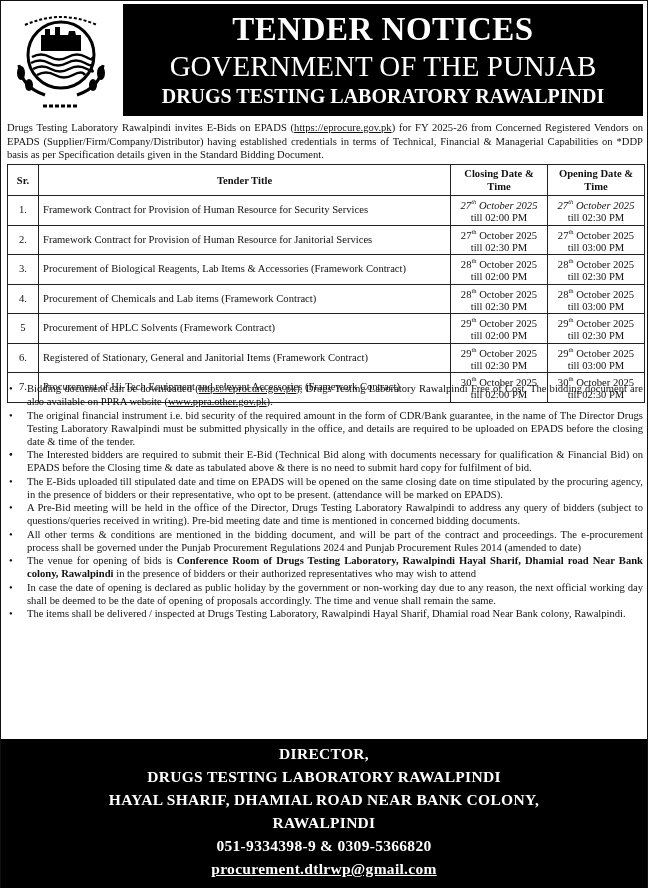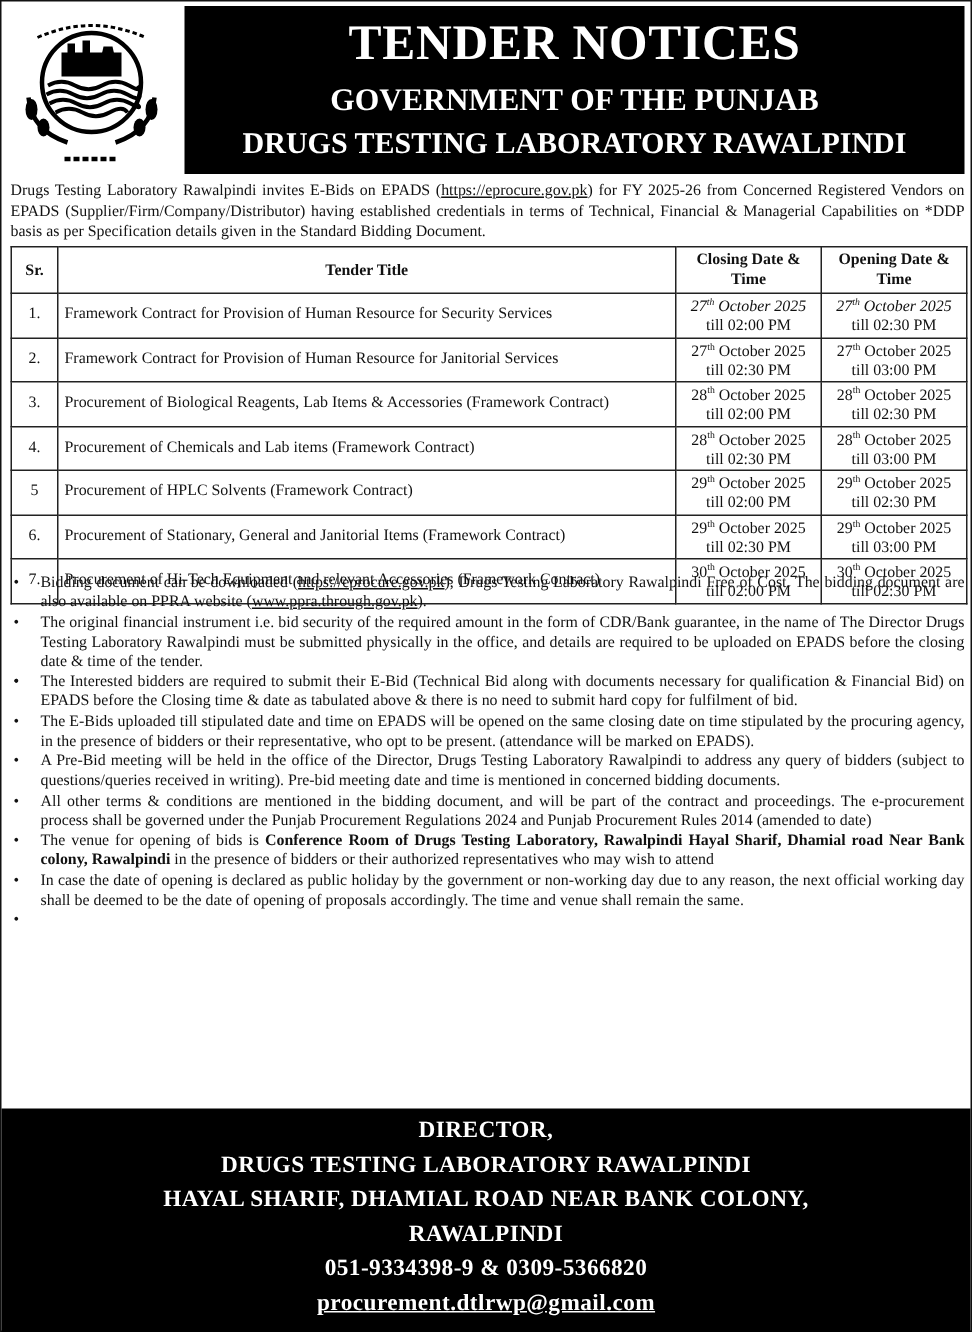--- a/index.html
+++ b/index.html
@@ -5,21 +5,21 @@
     html, body { margin: 0; padding: 0; background: #fff; }
     body { width: 648px; height: 888px; overflow: hidden; font-family: "Liberation Serif", serif; color: #111; position: relative; }
     .page { position: absolute; left: 0; top: 0; width: 646px; height: 886px; border: 1px solid #111; background: #fff; }
 
     
     .header { position: absolute; left: 0; top: 0; width: 646px; height: 118px; }
     .logo-box { position: absolute; left: 4px; top: 4px; width: 112px; height: 110px; background: #fff; }
     .logo-box svg { width: 112px; height: 110px; }
     .title-box { position: absolute; left: 122px; top: 3px; width: 520px; height: 112px; background: #000; color: #fff; text-align: center; }
     .title-main { font-family: "Liberation Serif", serif; font-weight: bold; font-size: 33px; letter-spacing: 0.5px; margin-top: 6px; line-height: 38px; }
-    .title-sub1 { font-family: "Liberation Serif", serif; font-weight: bold; font-size: 21px; line-height: 28px; margin-top: 4px; }
+    .title-sub1 { font-family: "Liberation Serif", serif; font-weight: normal; font-size: 29px; line-height: 28px; margin-top: 4px; }
     .title-sub2 { font-family: "Liberation Serif", serif; font-weight: bold; font-size: 20px; line-height: 28px; margin-top: 2px; }
 
     
     .intro { position: absolute; left: 6px; top: 120px; width: 636px; font-size: 10.6px; line-height: 13.5px; text-align: justify; }
     .intro u { text-decoration: underline; }
 
     
     .tender-table { position: absolute; left: 6px; top: 163px; width: 638px; border-collapse: collapse; font-size: 10.6px; }
     .tender-table th, .tender-table td { border: 1px solid #222; padding: 0 4px; vertical-align: middle; }
     .tender-table th { font-weight: bold; text-align: center; height: 30px; line-height: 13px; background: #fff; }
@@ -144,21 +144,21 @@
             <div class="date-line"><span>29</span><sup>th</sup> <span>October 2025</span></div>
             <div>till 02:00 PM</div>
           </td>
           <td class="col-open">
             <div class="date-line"><span>29</span><sup>th</sup> <span>October 2025</span></div>
             <div>till 02:30 PM</div>
           </td>
         </tr>
         <tr>
           <td class="col-sr">6.</td>
-          <td class="col-title">Procurement of Stationary, General and Janitorial Items (Framework Contract)</td>
+          <td class="col-title">Registered of Stationary, General and Janitorial Items (Framework Contract)</td>
           <td class="col-close">
             <div class="date-line"><span>29</span><sup>th</sup> <span>October 2025</span></div>
             <div>till 02:30 PM</div>
           </td>
           <td class="col-open">
             <div class="date-line"><span>29</span><sup>th</sup> <span>October 2025</span></div>
             <div>till 03:00 PM</div>
           </td>
         </tr>
         <tr>
@@ -170,30 +170,30 @@
           </td>
           <td class="col-open">
             <div class="date-line"><span>30</span><sup>th</sup> <span>October 2025</span></div>
             <div>till 02:30 PM</div>
           </td>
         </tr>
       </tbody>
   </table>
 
   <ul class="bullets" id="bullet-list">
-      <li><span class="dot">•</span><span>Bidding document can be downloaded (</span><u>https://eprocure.gov.pk</u><span>), Drugs Testing Laboratory Rawalpindi Free of Cost. The bidding document are also available on PPRA website (</span><u>www.ppra.through.gov.pk</u><span>).</span></li>
+      <li><span class="dot">•</span><span>Bidding document can be downloaded (</span><u>https://eprocure.gov.pk</u><span>), Drugs Testing Laboratory Rawalpindi Free of Cost. The bidding document are also available on PPRA website (</span><u>www.ppra.other.gov.pk</u><span>).</span></li>
       <li><span class="dot">•</span><span>The original financial instrument i.e. bid security of the required amount in the form of CDR/Bank guarantee, in the name of The Director Drugs Testing Laboratory Rawalpindi must be submitted physically in the office, and details are required to be uploaded on EPADS before the closing date &amp; time of the tender.</span></li>
       <li><span class="dot">•</span></li>
       <li><span class="dot">•</span><span>The Interested bidders are required to submit their E-Bid (Technical Bid along with documents necessary for qualification &amp; Financial Bid) on EPADS before the Closing time &amp; date as tabulated above &amp; there is no need to submit hard copy for fulfilment of bid.</span></li>
       <li><span class="dot">•</span><span>The E-Bids uploaded till stipulated date and time on EPADS will be opened on the same closing date on time stipulated by the procuring agency, in the presence of bidders or their representative, who opt to be present. (attendance will be marked on EPADS).</span></li>
       <li><span class="dot">•</span><span>A Pre-Bid meeting will be held in the office of the Director, Drugs Testing Laboratory Rawalpindi to address any query of bidders (subject to questions/queries received in writing). Pre-bid meeting date and time is mentioned in concerned bidding documents.</span></li>
       <li><span class="dot">•</span><span>All other terms &amp; conditions are mentioned in the bidding document, and will be part of the contract and proceedings. The e-procurement process shall be governed under the Punjab Procurement Regulations 2024 and Punjab Procurement Rules 2014 (amended to date)</span></li>
       <li><span class="dot">•</span><span>The venue for opening of bids is </span><b>Conference Room of Drugs Testing Laboratory, Rawalpindi Hayal Sharif, Dhamial road Near Bank colony, Rawalpindi</b><span> in the presence of bidders or their authorized representatives who may wish to attend</span></li>
       <li><span class="dot">•</span><span>In case the date of opening is declared as public holiday by the government or non-working day due to any reason, the next official working day shall be deemed to be the date of opening of proposals accordingly. The time and venue shall remain the same.</span></li>
-      <li><span class="dot">•</span></li>
+      <li><span class="dot">•</span><span>The items shall be delivered / inspected at Drugs Testing Laboratory, Rawalpindi Hayal Sharif, Dhamial road Near Bank colony, Rawalpindi.</span></li>
     </ul>
 
   <div class="footer">
     <div class="fl fl1">DIRECTOR,</div>
     <div class="fl">DRUGS TESTING LABORATORY RAWALPINDI</div>
     <div class="fl">HAYAL SHARIF, DHAMIAL ROAD NEAR BANK COLONY,</div>
     <div class="fl">RAWALPINDI</div>
     <div class="fl">051-9334398-9 &amp; 0309-5366820</div>
     <div class="fl"><span class="email">procurement.dtlrwp@gmail.com</span></div>
     <div class="code">(IPL-4887-LR)</div>

